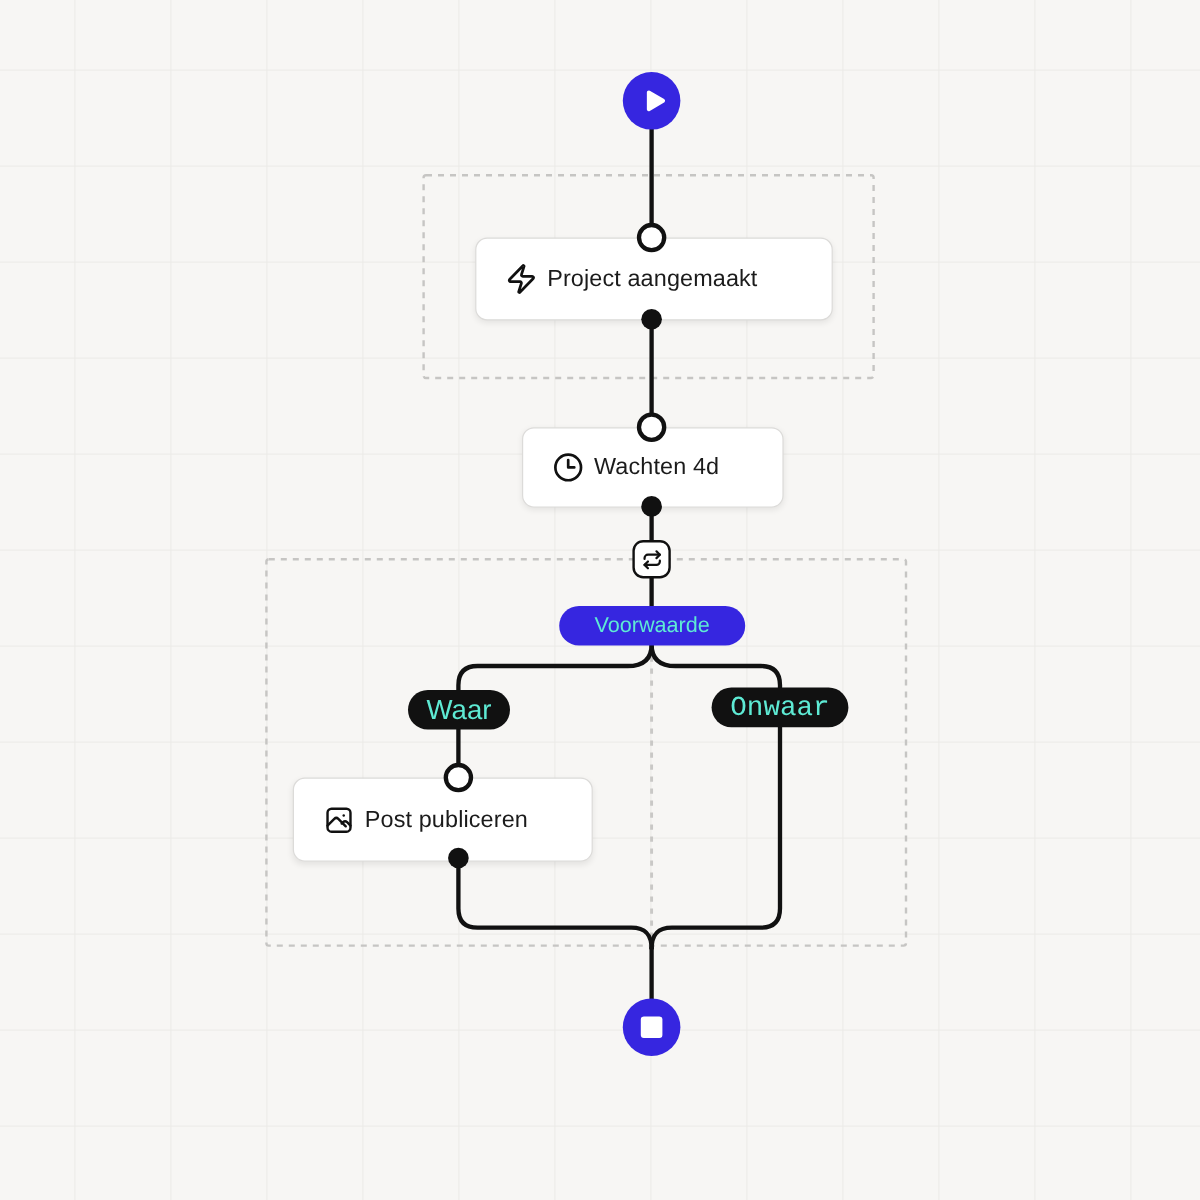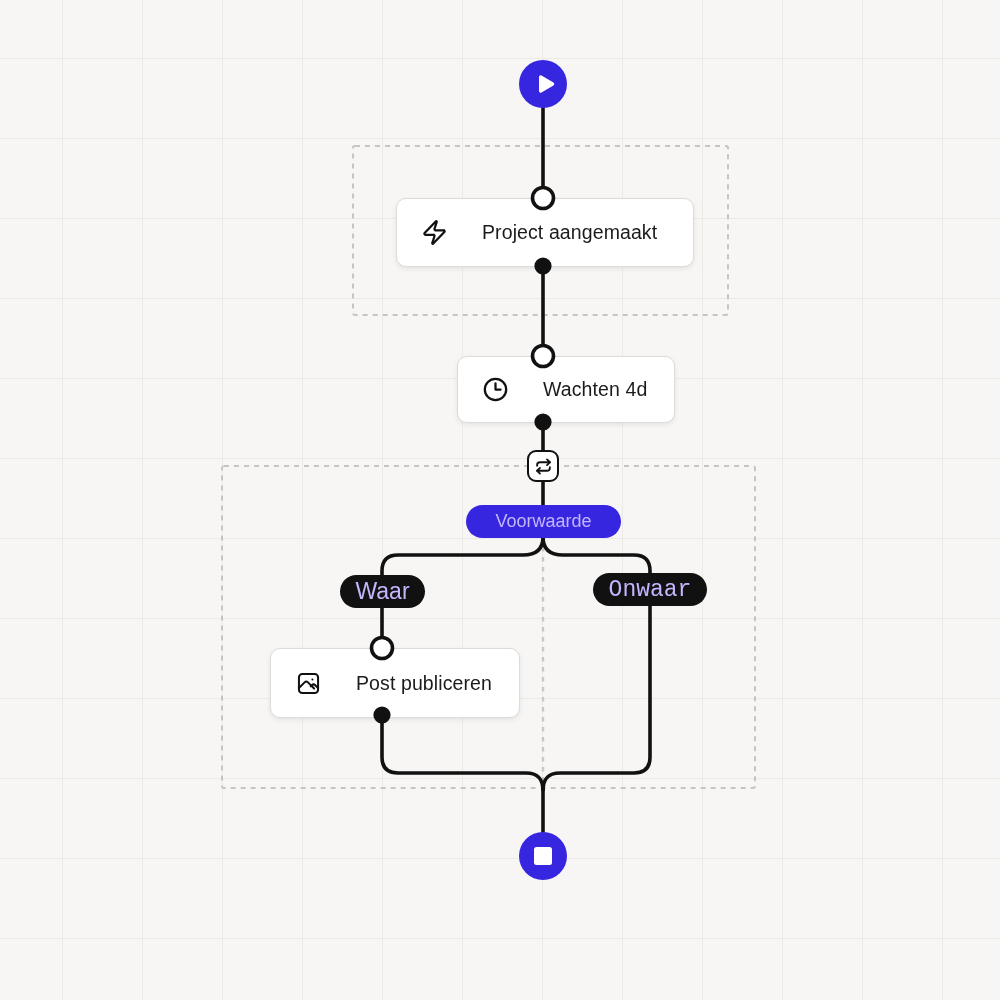--- a/index.html
+++ b/index.html
@@ -22,37 +22,37 @@
     position:absolute;width:48px;height:48px;border-radius:50%;
     background:#3626e0;display:flex;align-items:center;justify-content:center;
     z-index:2;
   }
   .start{left:519px;top:60px;}
   .stop{left:519px;top:832px;}
 
   .card{
     position:absolute;background:#ffffff;border:1px solid #dcdbd9;border-radius:10px;
     box-shadow:0 2px 5px rgba(0,0,0,.08);
-    display:flex;align-items:center;gap:34px;padding:0 24px;box-sizing:border-box;
+    display:flex;align-items:center;gap:8px;padding:0 24px;box-sizing:border-box;
     z-index:2;color:#1b1b1b;font-size:19.5px;font-weight:500;letter-spacing:.1px;
   }
   .card .lbl{white-space:nowrap;}
   .node-trigger{left:396px;top:198px;width:298px;height:69px;}
-  .node-wait{left:457px;top:356px;width:218px;height:67px;}
-  .node-action{left:270px;top:648px;width:250px;height:70px;}
+  .node-wait{left:435px;top:356px;width:218px;height:67px;}
+  .node-action{left:244px;top:648px;width:250px;height:70px;}
 
   .swapbox{
     position:absolute;left:527px;top:450px;width:32px;height:32px;box-sizing:border-box;
     background:#fff;border:2.5px solid #111;border-radius:9px;
     display:flex;align-items:center;justify-content:center;z-index:2;
   }
 
   .pill{
     position:absolute;display:flex;align-items:center;justify-content:center;
-    color:#c4b5fd;border-radius:17px;z-index:2;font-weight:500;white-space:nowrap;
+    color:#5eead4;border-radius:17px;z-index:2;font-weight:500;white-space:nowrap;
   }
   .pill-condition{left:466px;top:505px;width:155px;height:33px;background:#3626e0;font-size:18px;}
   .pill-branch{background:#111111;font-size:23px;height:33px;}
   .pill-true{left:340px;top:575px;width:85px;}
   .pill-false{left:593px;top:573px;width:114px;font-family:Liberation Mono, monospace;}
 
   svg{display:block;}
 </style>
 </head>
 <body>

